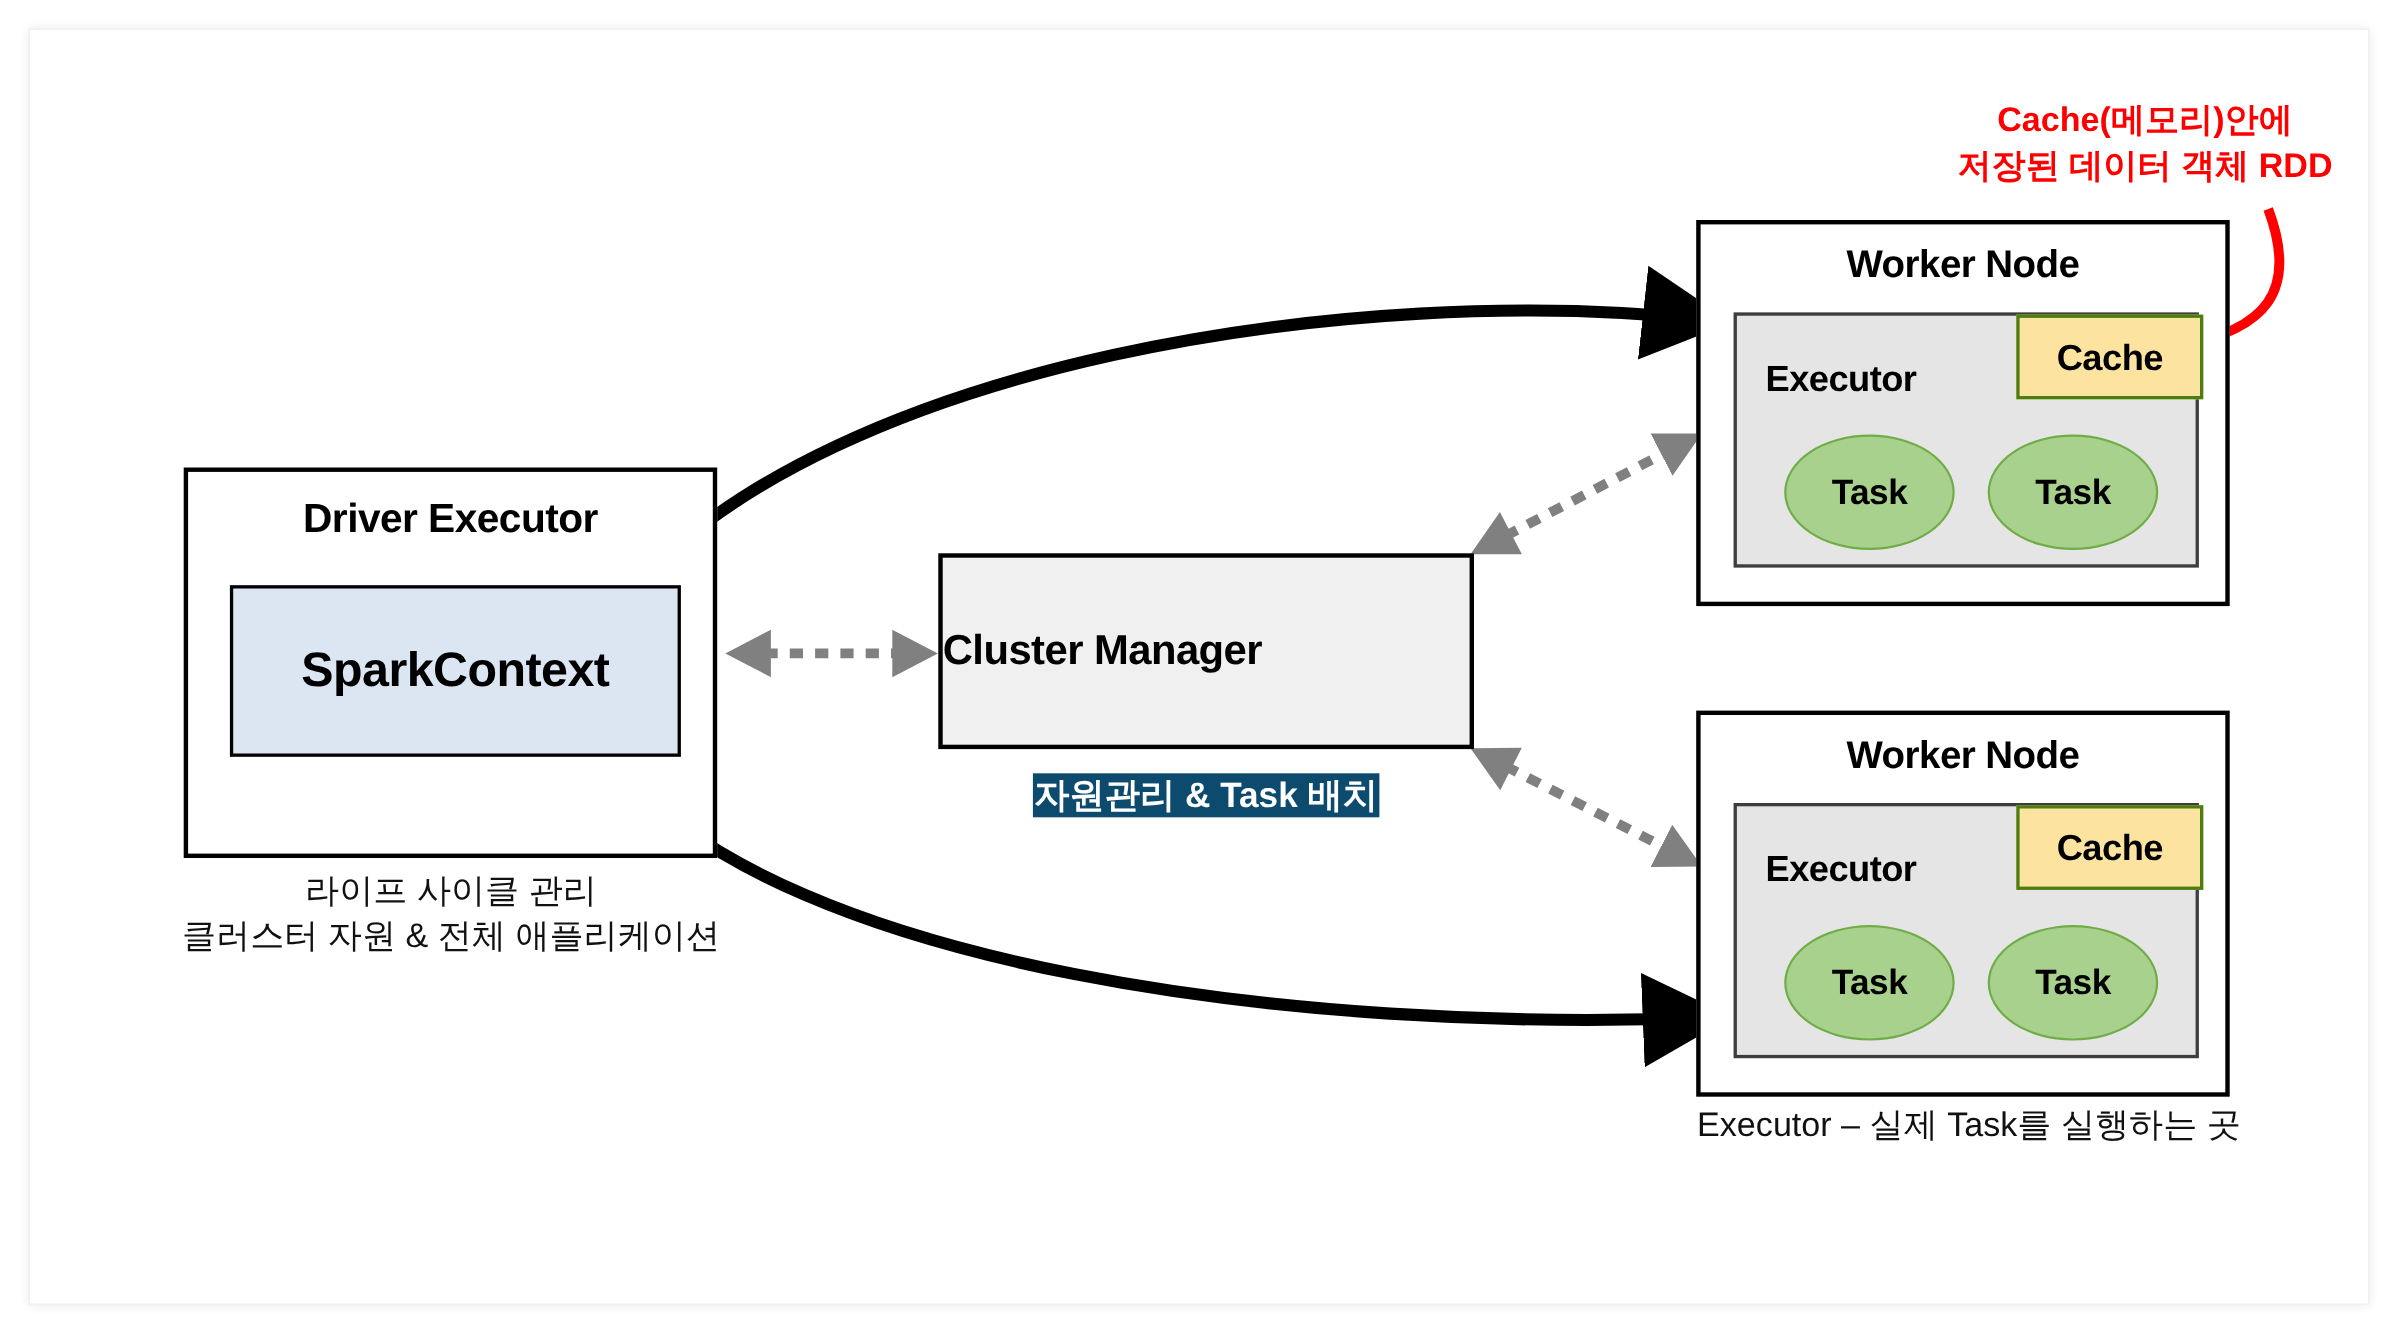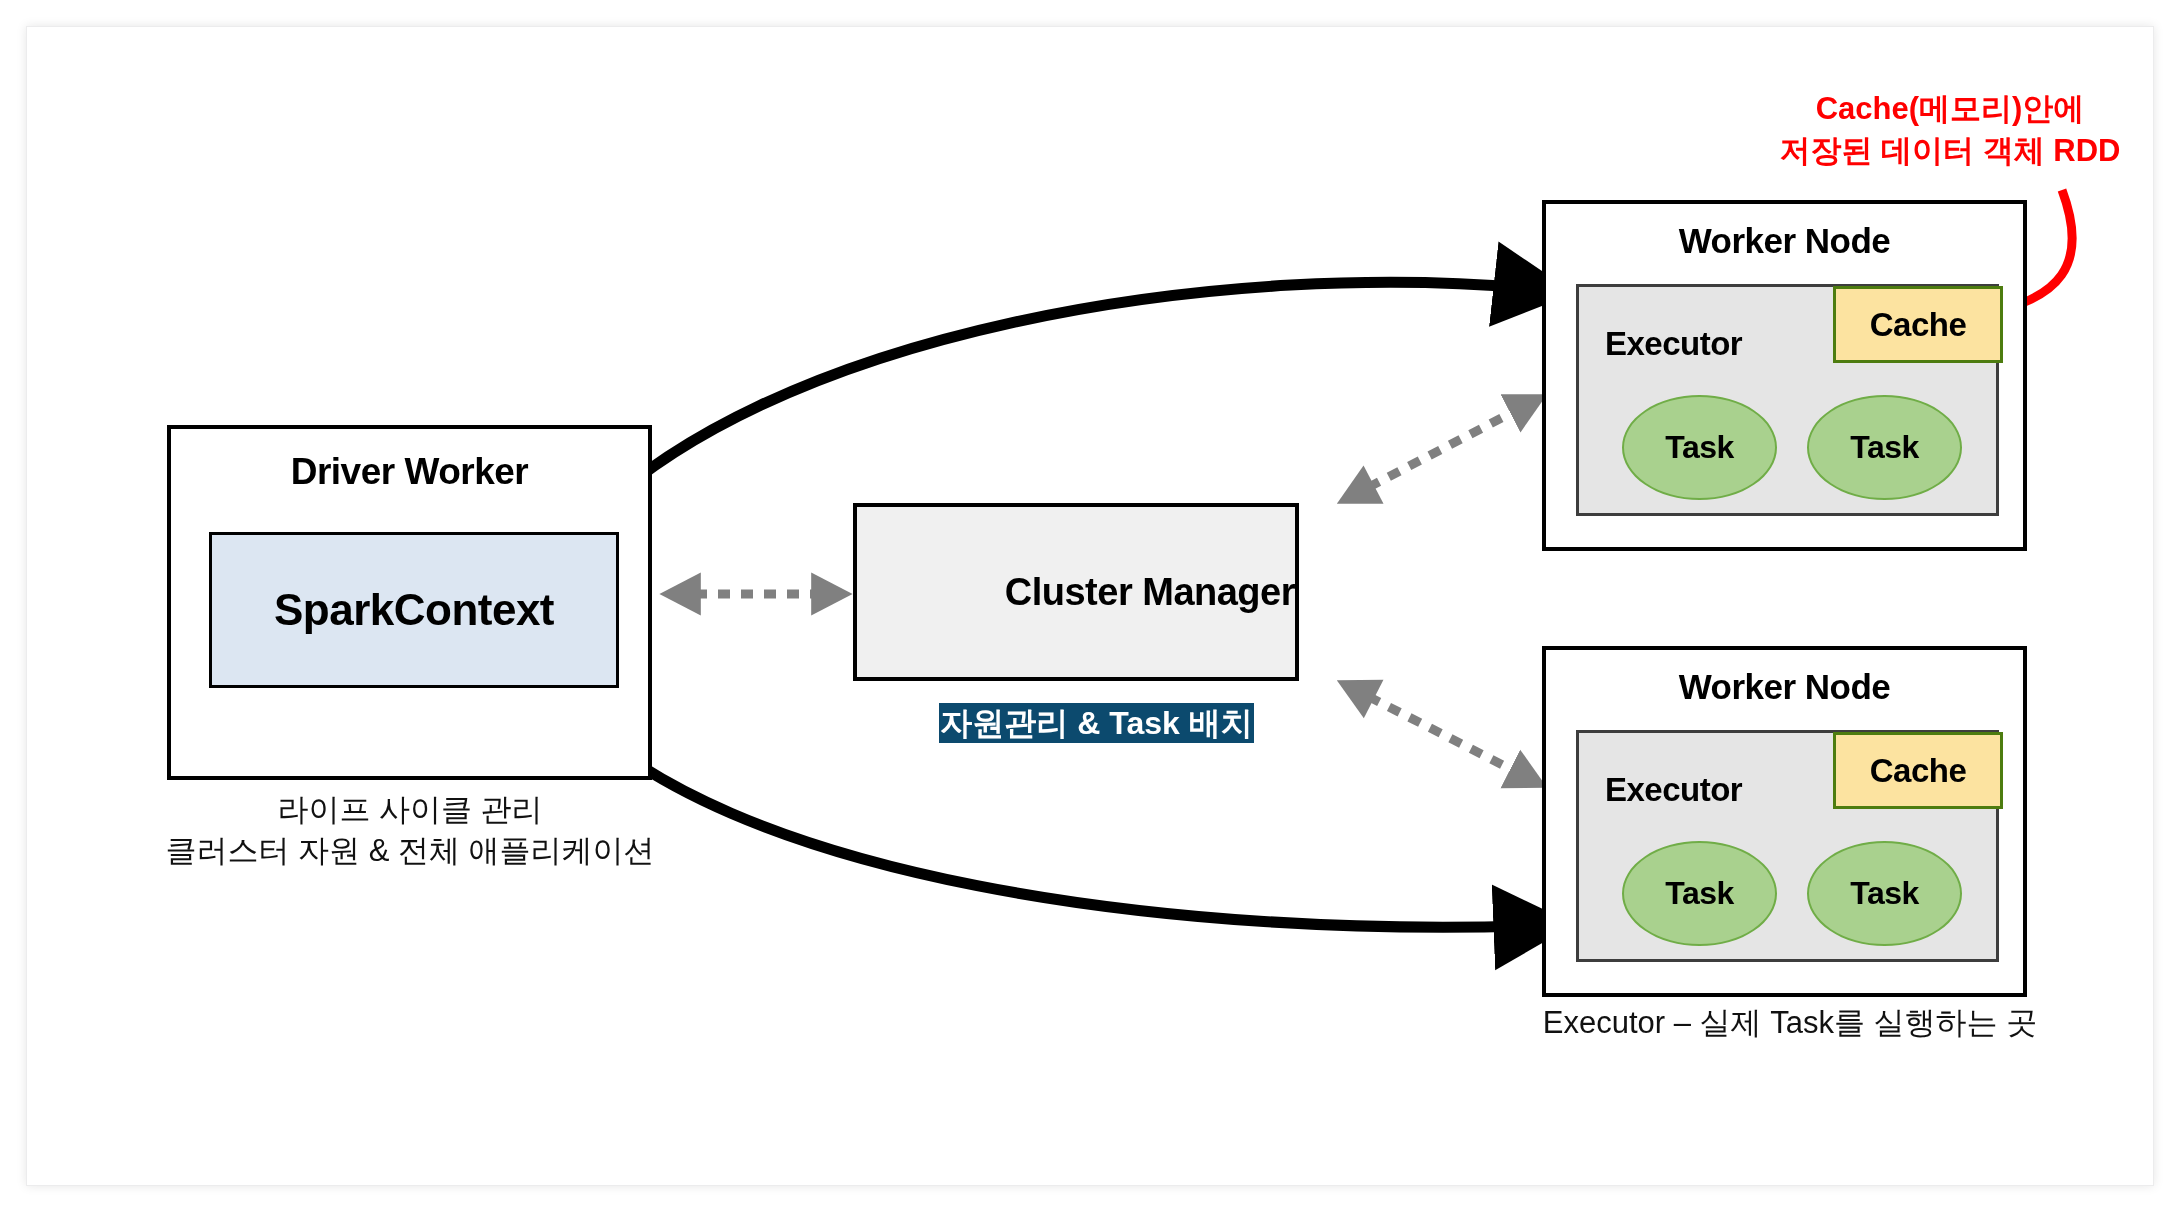--- a/index.html
+++ b/index.html
@@ -88,27 +88,27 @@
     font-size: 31px;
     line-height: 1.32;
     font-weight: 500;
     color: #111111;
   }
 
   
   #cluster-manager {
     left: 853px;
     top: 503px;
-    width: 446px;
+    width: 487px;
     height: 178px;
     background: #F0F0F0;
     border: 4px solid #000000;
     display: flex;
     align-items: center;
-    justify-content: flex-end;
+    justify-content: flex-start;
   }
   #cluster-manager-label {
     font-size: 38px;
     font-weight: bold;
     color: #000000;
     letter-spacing: -0.5px;
   }
   #cluster-manager-sublabel {
     position: absolute;
     left: 853px;
@@ -281,21 +281,21 @@
 
       <path d="M 2062 190 C 2090 265 2060 300 1980 315 C 1940 322 1900 322 1873 321" fill="none" stroke="#FF0000" stroke-width="9" marker-end="url(#red-arrow-end)"></path>
     </svg>
 
     <div id="rdd-annotation">
       <div>Cache(메모리)안에</div>
       <div>저장된 데이터 객체 RDD</div>
     </div>
 
     <div class="node" id="driver-program">
-      <div id="driver-program-title">Driver Worker</div>
+      <div id="driver-program-title">Driver Executor</div>
       <div id="spark-context">
         <div id="spark-context-label">SparkContext</div>
       </div>
     </div>
     <div id="driver-caption">
       <div>라이프 사이클 관리</div>
       <div>클러스터 자원 &amp; 전체 애플리케이션</div>
     </div>
 
     <div class="node" id="cluster-manager">

